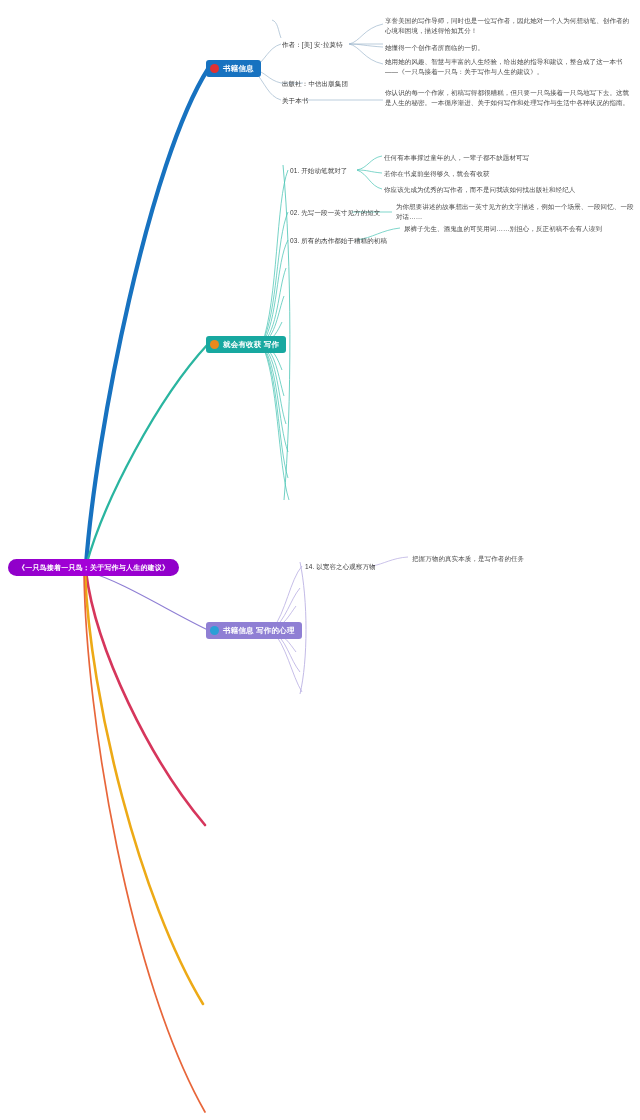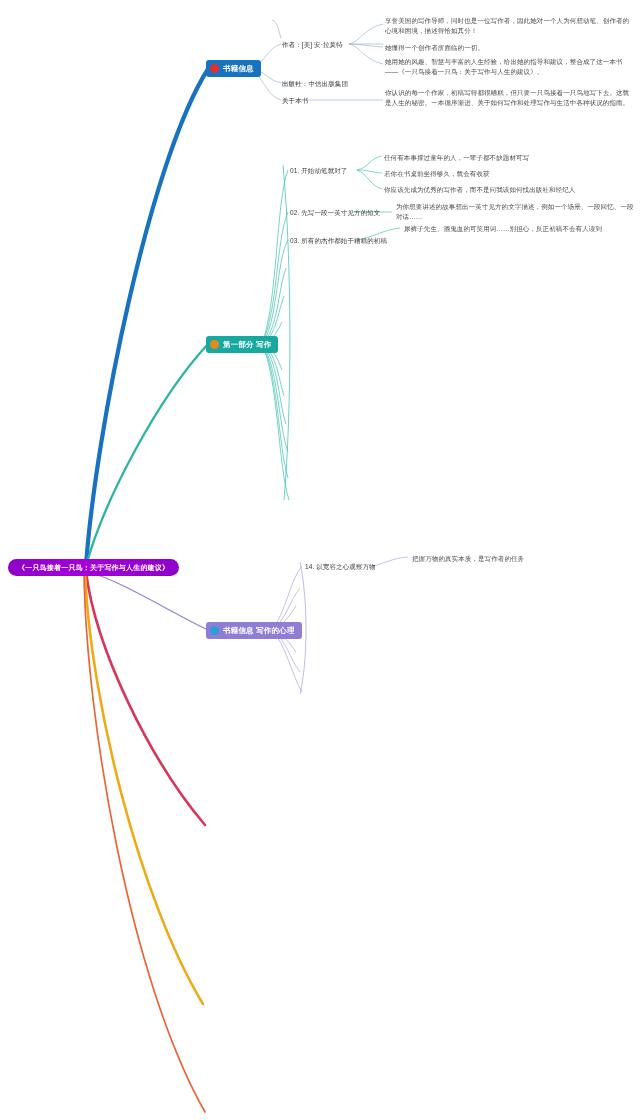--- a/index.html
+++ b/index.html
@@ -153,21 +153,21 @@
     <span class="lbl">《一只鸟接着一只鸟：关于写作与人生的建议》</span>
   </div>
 
   <div class="node" id="n-book">
     <span class="dot" style="background:#e03131"></span>
     <span class="lbl">书籍信息</span>
   </div>
 
   <div class="node" id="n-part1">
     <span class="dot" style="background:#e8891c"></span>
-    <span class="lbl">第一部分 写作</span>
+    <span class="lbl">就会有收获 写作</span>
   </div>
 
   <div class="node" id="n-part2">
     <span class="dot" style="background:#2a9fd6"></span>
     <span class="lbl">书籍信息 写作的心理</span>
   </div>
 
   <div class="leaf mid" style="left:282px;top:40px;">作者：[美] 安·拉莫特</div>
   <div class="leaf sub" style="left:385px;top:16px;width:250px;">享誉美国的写作导师，同时也是一位写作者，因此她对一个人为何想动笔、创作者的心境和困境，描述得恰如其分！</div>
   <div class="leaf sub" style="left:385px;top:43px;width:250px;">她懂得一个创作者所面临的一切。</div>

